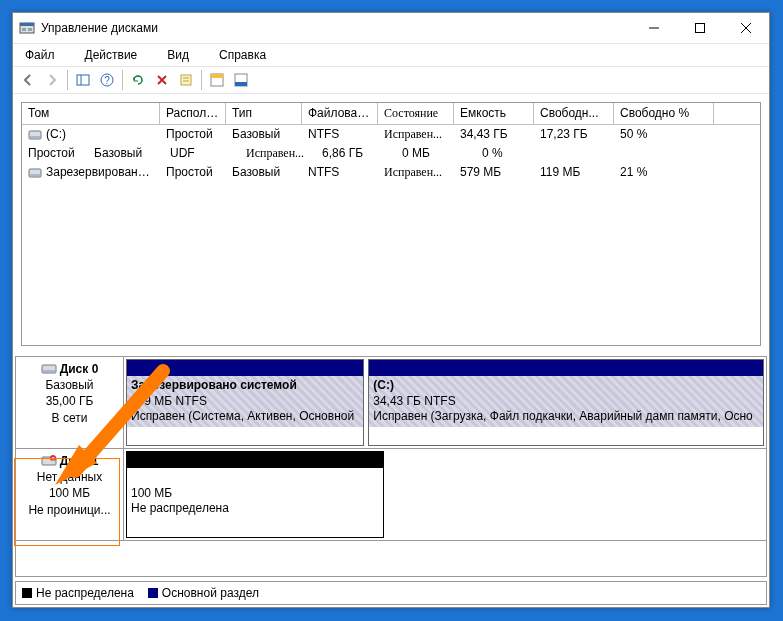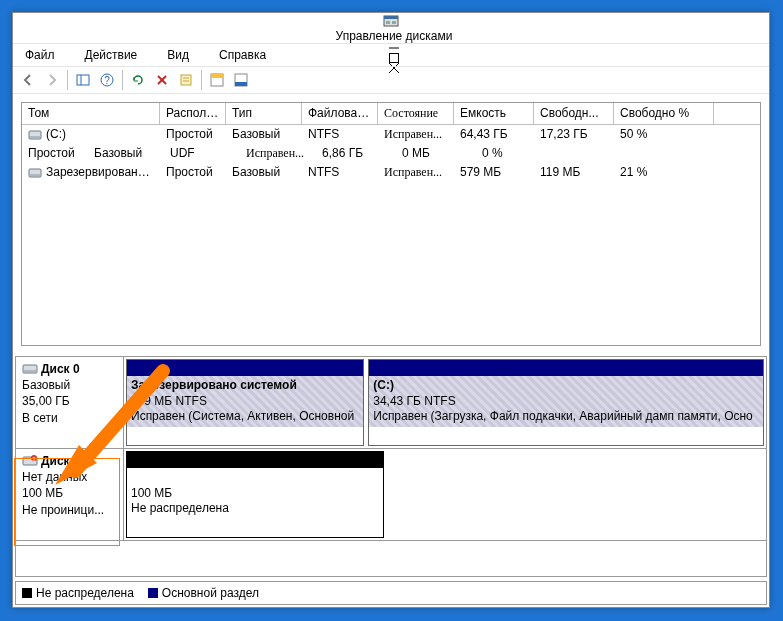--- a/index.html
+++ b/index.html
@@ -22,21 +22,20 @@
     display: flex;
     flex-direction: column;
   }
   
   .titlebar {
     height: 30px;
     display:flex;
     align-items:center;
     padding: 0 0 0 6px;
     background: #fff;
-    flex-direction: column;
   }
   .titlebar .app-icon {
     width:16px;height:16px;margin-right:6px;
   }
   .titlebar .title { flex:1; font-size:12px; color:#000; }
   .win-btn {
     width:46px; height:30px;
     display:flex;align-items:center;justify-content:center;
     font-family: "Segoe UI Symbol", sans-serif;
     font-size:12px;
@@ -114,20 +113,21 @@
     display:flex;
     border-bottom:1px solid #999;
     min-height:92px;
   }
   .disk-label {
     width:108px;
     border-right:1px solid #999;
     padding:4px 6px;
     font-size:12px;
     line-height:1.35;
+    text-align:center;
   }
   .disk-label .dicon { width:16px;height:12px;display:inline-block;margin-right:3px;vertical-align:-2px;}
   .disk-parts {
     flex:1;
     display:flex;
     gap:0;
     padding:0;
   }
   .disk-header-strip {
     height:16px;
@@ -293,21 +293,21 @@
     <div class="vol-rows" id="vol-rows">
         <div class="vol-row">
           <div class="vol-cell c0"><span class="vicon"><svg width="14" height="12">
                 <rect x="1" y="2" width="12" height="8" rx="1" fill="#d8dde3" stroke="#707a85"></rect>
                 <rect x="2" y="7" width="10" height="2" fill="#aeb8c2"></rect>
               </svg></span>(C:)</div>
           <div class="vol-cell c1">Простой</div>
           <div class="vol-cell c2">Базовый</div>
           <div class="vol-cell c3">NTFS</div>
           <div class="vol-cell c4">Исправен...</div>
-          <div class="vol-cell c5">64,43 ГБ</div>
+          <div class="vol-cell c5">34,43 ГБ</div>
           <div class="vol-cell c6">17,23 ГБ</div>
           <div class="vol-cell c7">50 %</div>
         </div>
         <div class="vol-row">
           <div class="vol-cell c1">Простой</div>
           <div class="vol-cell c2">Базовый</div>
           <div class="vol-cell c3">UDF</div>
           <div class="vol-cell c4">Исправен...</div>
           <div class="vol-cell c5">6,86 ГБ</div>
           <div class="vol-cell c6">0 МБ</div>

